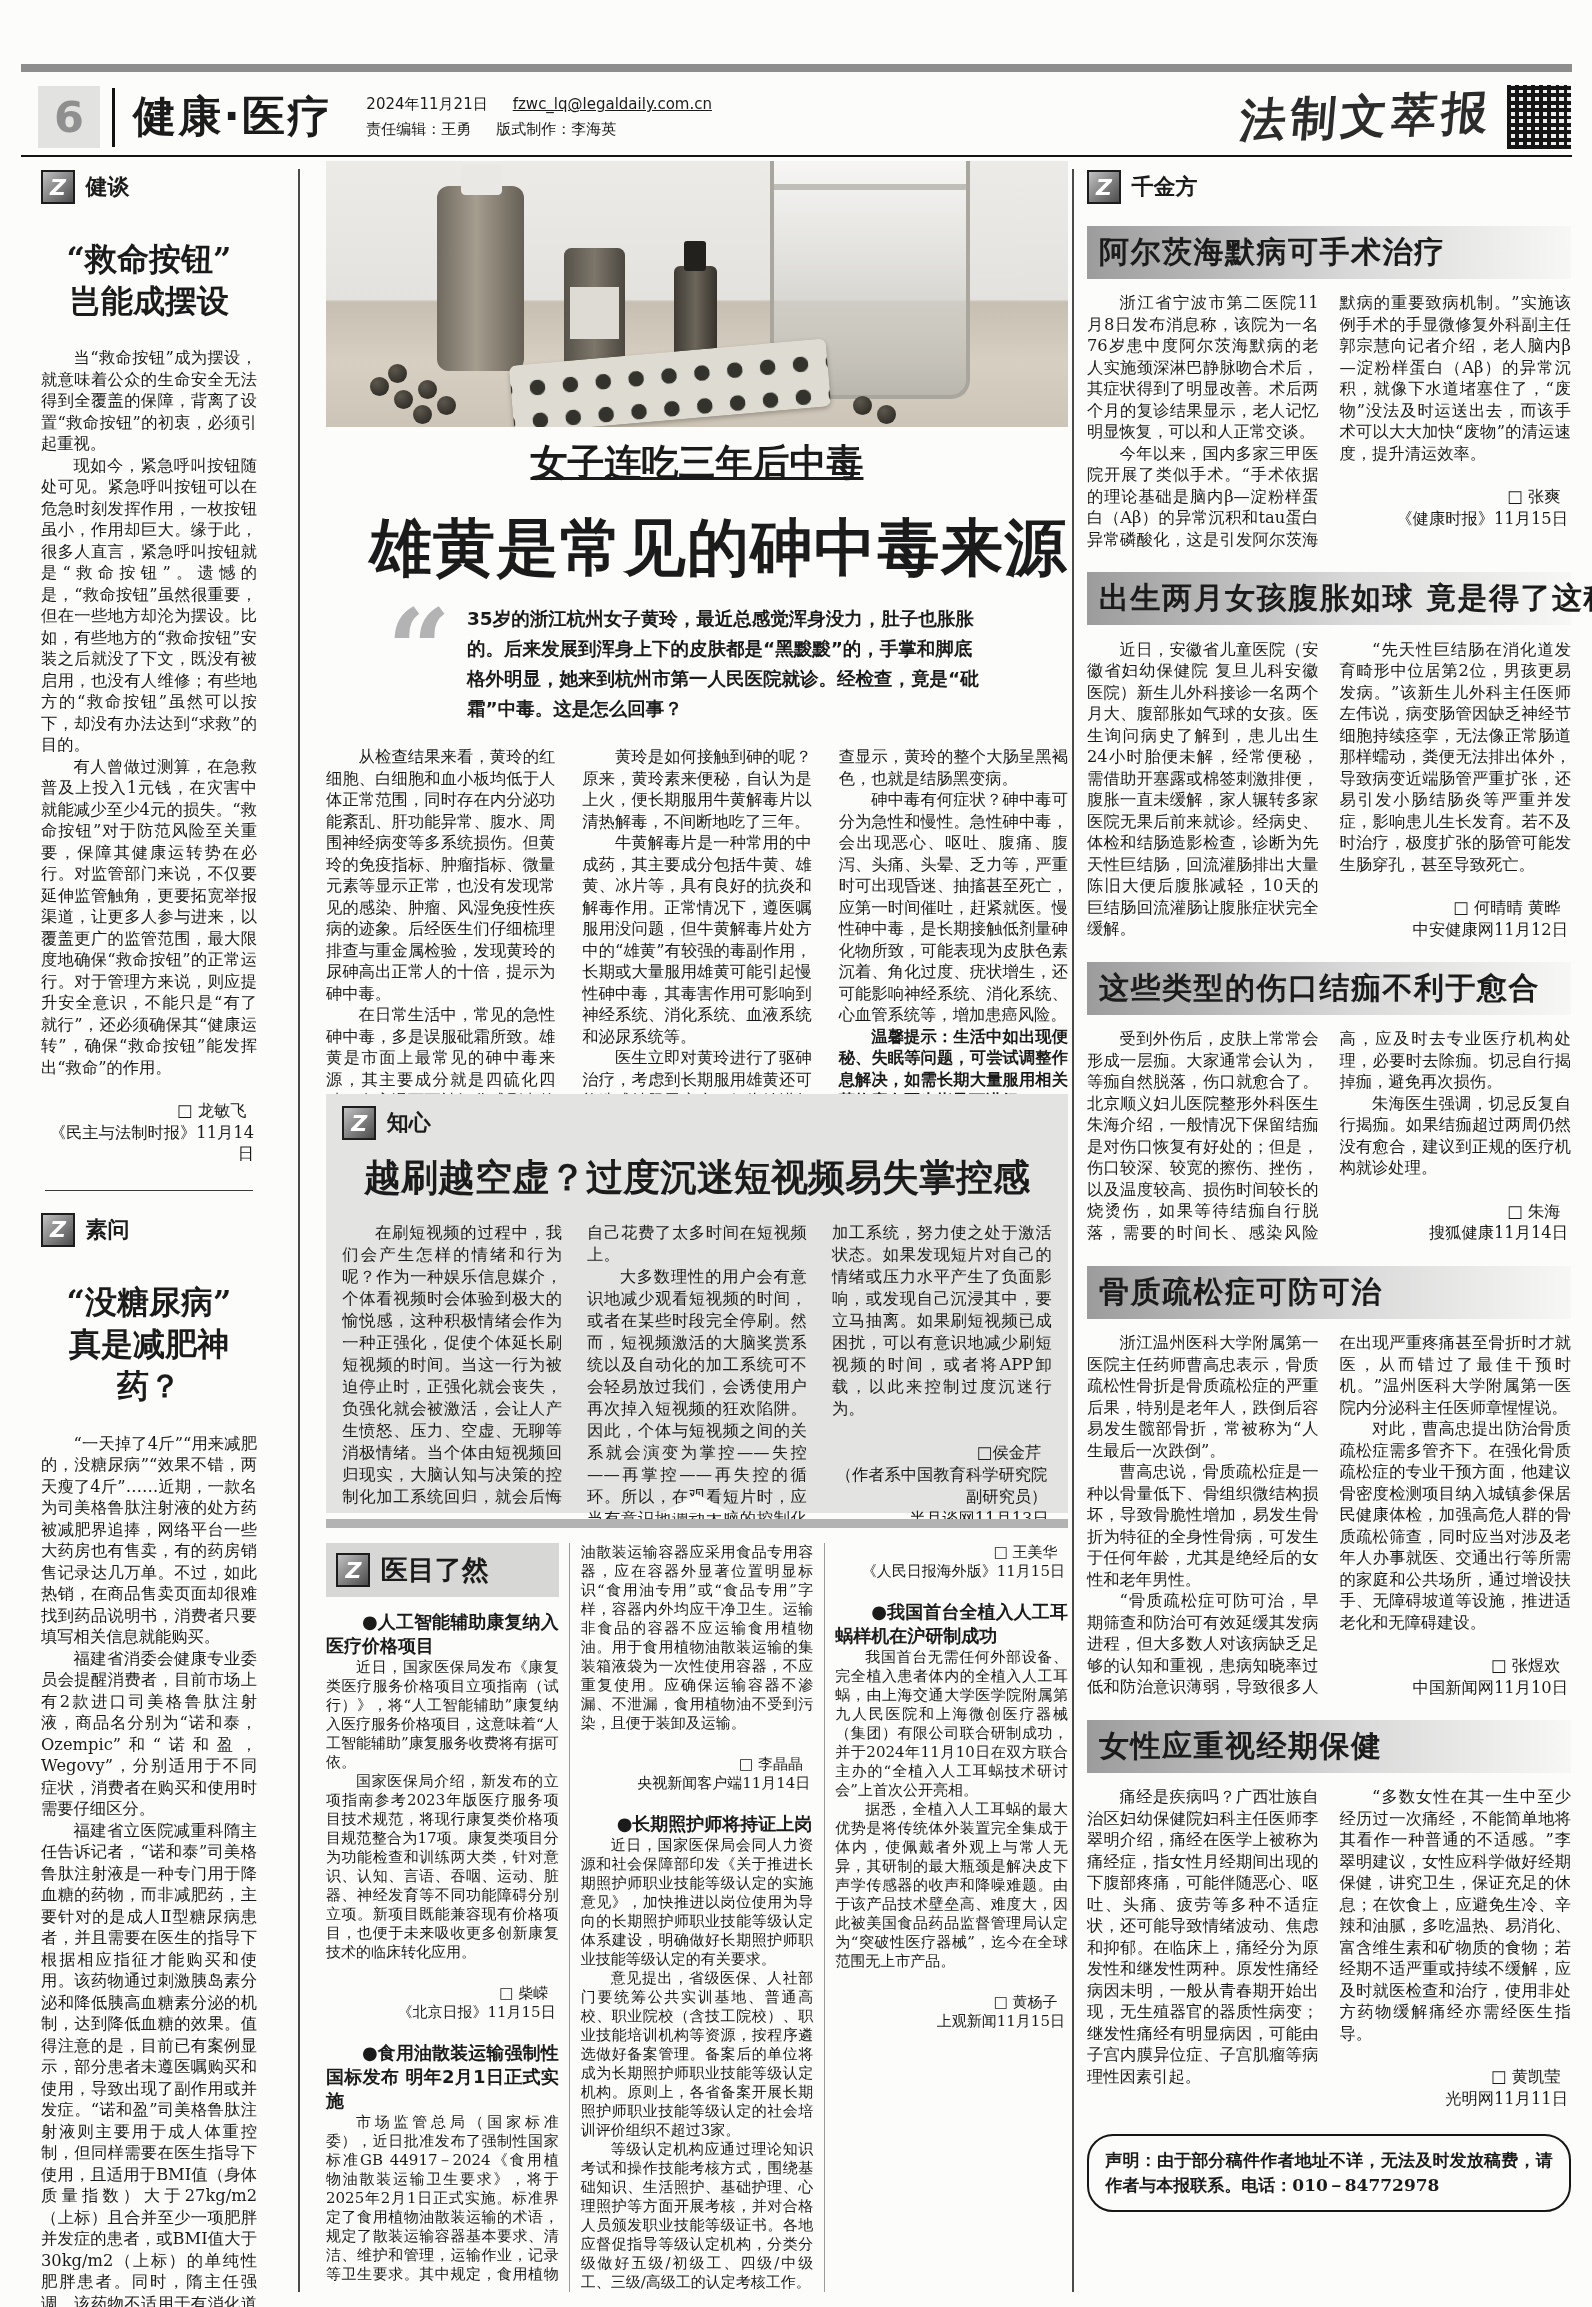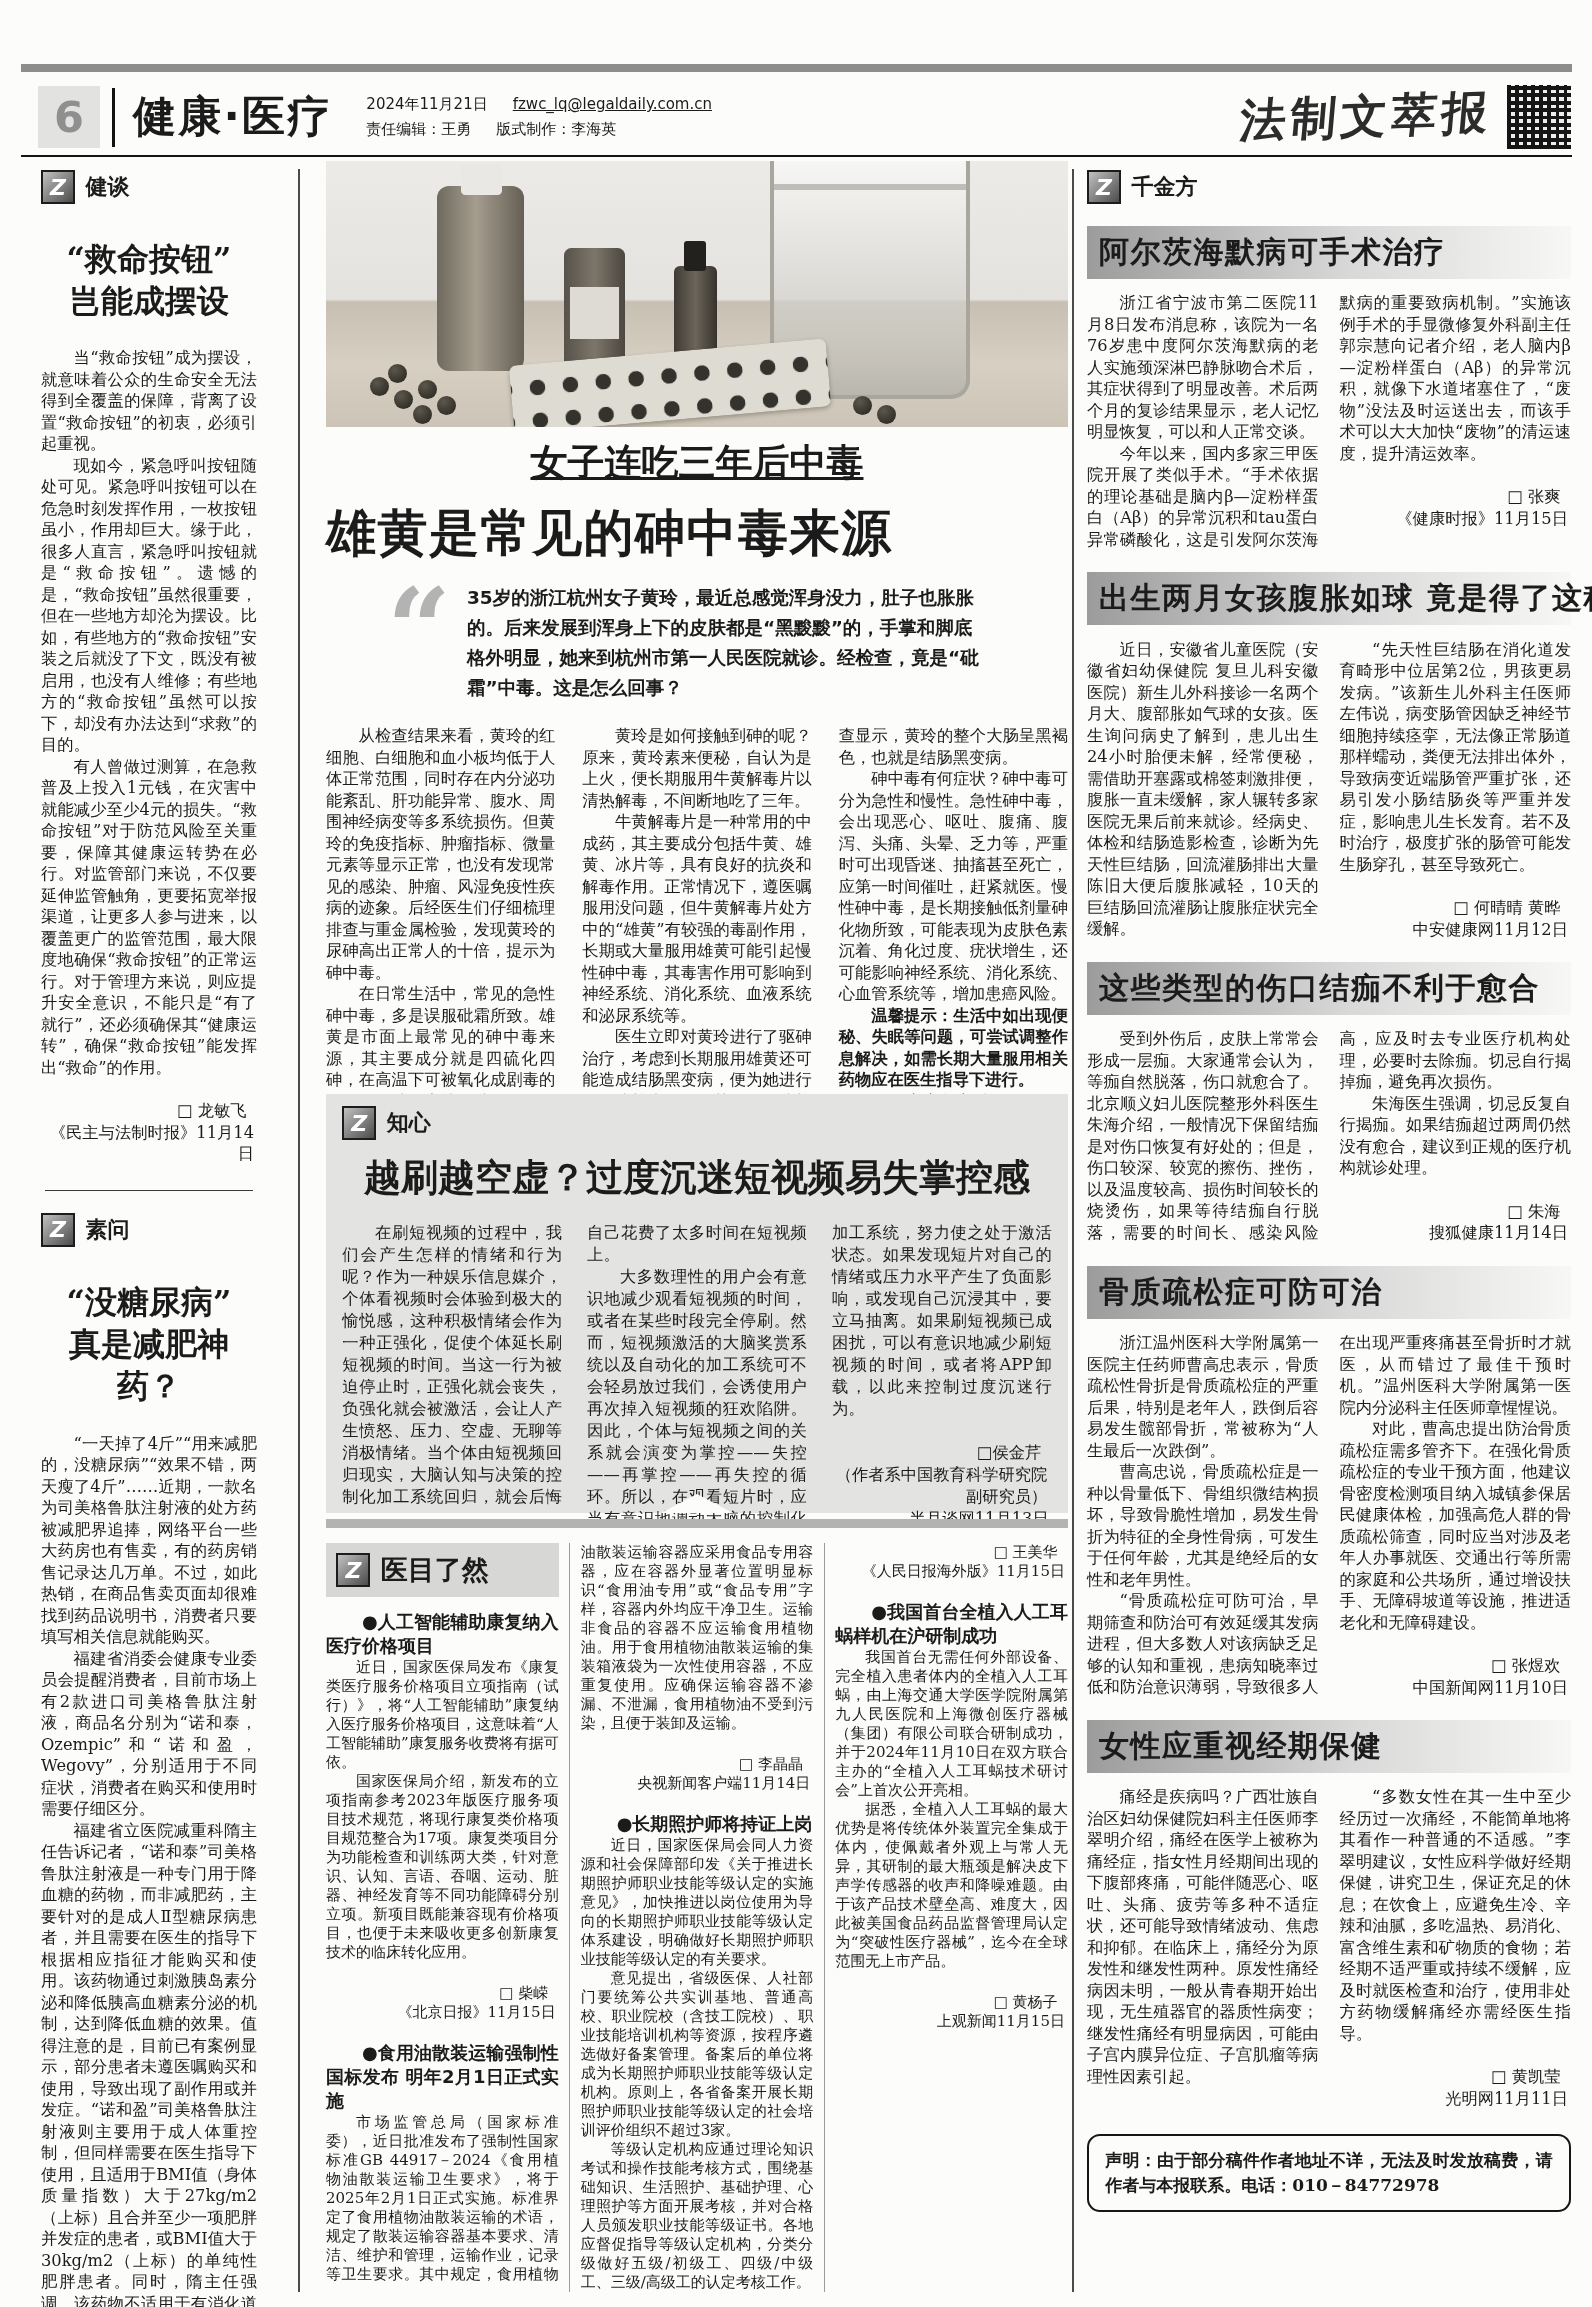--- a/index.html
+++ b/index.html
@@ -62,21 +62,21 @@
     background-color:#dedbd2;
     background-image:radial-gradient(circle,#34322d 7.4px,transparent 8.1px);
     background-size:33px 33px; background-position:10.4px 7.4px;
     transform:rotate(-5deg); box-shadow:0 2.2px 4.4px rgba(60,55,45,.35); }
   .pill { position:absolute; width:19px; height:19px; border-radius:50%;
     background:radial-gradient(circle at 35% 30%,#5c574d,#23211c); }
 
   
   .main { position:absolute; left:326px; top:438px; width:742px; }
   .kicker { text-align:center; font:bold 37px "DejaVu Sans","Liberation Sans",sans-serif;text-decoration:underline; }
-  .headline { text-align:left; font-weight:bold; font-size:50px; line-height:1.12; letter-spacing:1.5px; margin:17px 0 22px; }
+  .headline { text-align:right; font-weight:bold; font-size:62px; line-height:1.12; letter-spacing:1.5px; margin:25px 0 22px; }
   .lede { position:relative; margin:0 89px 22px 141px; font:bold 18.5px/30px "DejaVu Sans","Liberation Sans",sans-serif; }
   .lede .q { position:absolute; left:-80px; top:-10.4px; font:bold 111px/1 "DejaVu Serif",serif; color:#b3b3b3; }
   .article-cols { column-count:3; column-gap:27px; column-fill:auto; height:426px;
     font-size:16.3px; line-height:21.5px; text-align:justify; }
   .article-cols p { margin:0; text-indent:2em; }
   .tip { font-weight:bold; }
   .main-src { text-align:right; text-indent:0; padding-right:6px; }
 
   
   .zhixin { position:absolute; left:326px; top:1094px; width:742px; height:419px; background:#e3e3e1; padding:12px 16.3px; box-sizing:border-box; }
@@ -101,21 +101,21 @@
   .brief-item .byline,.brief-item .src { text-indent:0; font-size:15px; }
 
   
   .right-rail { position:absolute; left:1087px; top:170px; width:484px; display:flex; flex-direction:column; }
   .rc-block { margin-top:22px; }
   .rc-bar { background:linear-gradient(90deg,#9c9c9c 0%,#d9d9d9 55%,#f7f7f5 100%);
     font-weight:bold; font-size:30px; padding:6px 12px; letter-spacing:1.5px; white-space:nowrap; }
   .rc-body { column-count:2; column-gap:21px; font-size:16.3px; line-height:21.5px; text-align:justify; margin-top:13.3px; }
   .rc-body p { margin:0; text-indent:2em; }
   .rc-body .byline,.rc-body .src { text-indent:0; }
-  .notice { margin-top:25px; border:2.2px solid #161616; border-radius:13px; padding:12px 16.3px;
+  .notice { margin-top:25px; border:2.2px solid #161616; border-radius:26px; padding:12px 16.3px;
     font-weight:bold; font-size:17px; line-height:25px; text-align:justify; }
 </style>
 </head>
 <body>
 
 <div class="page">
 
   <div class="top-bar"></div>
   <div class="header">
     <div class="page-num">6</div>

